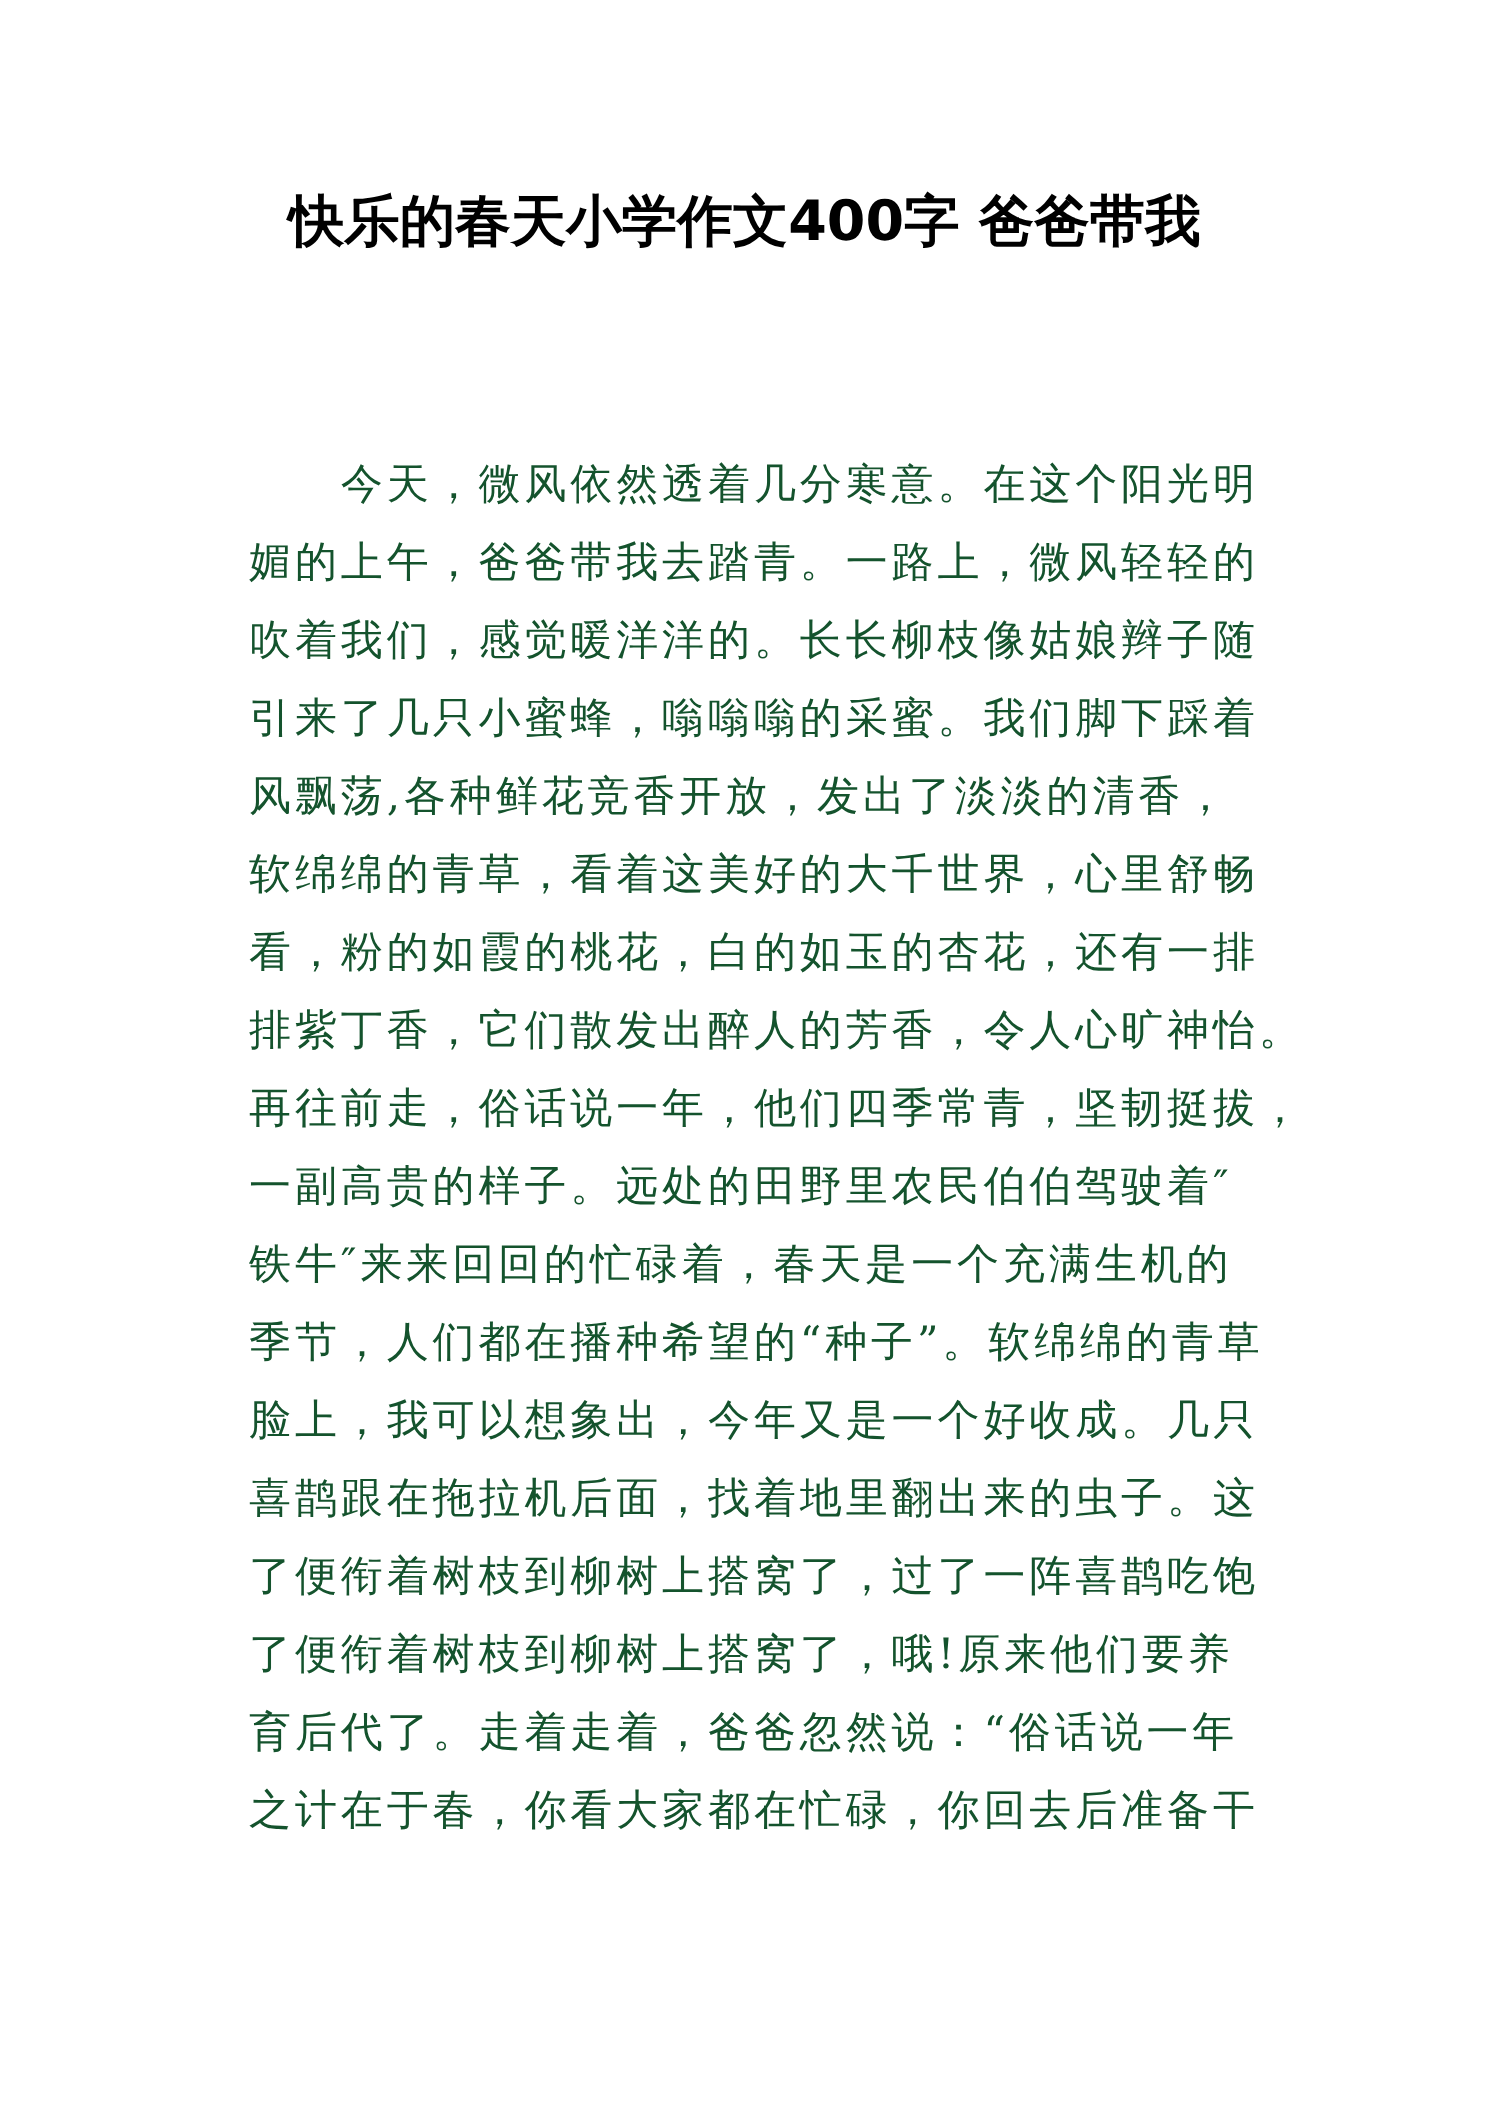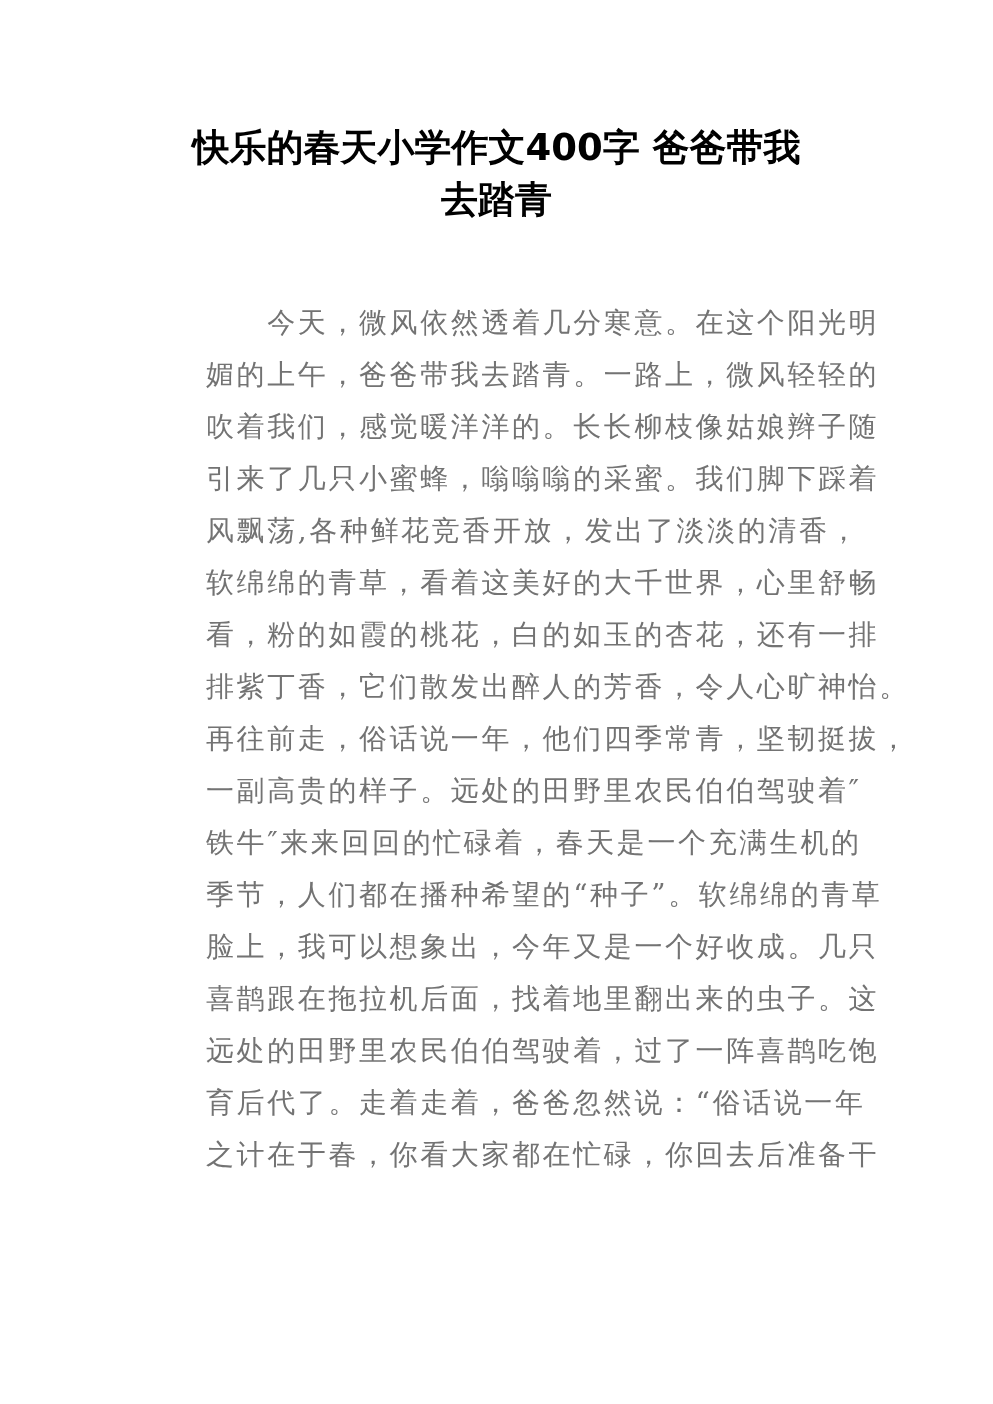--- a/index.html
+++ b/index.html
@@ -46,45 +46,44 @@
       top: 297px;
       width: 700px;
     }
     .body-text .line {
       display: block;
       white-space: nowrap;
       font-size: 28px;
       line-height: 52px;
       height: 52px;
       letter-spacing: 2.6px;
-      color: #737373;
-      margin-left: 40px;
+      color: #14532d;
     }
   </style>
 </head>
 <body>
 
 <div class="page">
   <div class="title">
     <span class="line">快乐的春天小学作文400字  爸爸带我</span>
-    <span class="line">去踏青</span>
   </div>
 
   <div class="body-text">
     <span class="line">　　今天，微风依然透着几分寒意。在这个阳光明</span>
     <span class="line">媚的上午，爸爸带我去踏青。一路上，微风轻轻的</span>
     <span class="line">吹着我们，感觉暖洋洋的。长长柳枝像姑娘辫子随</span>
     <span class="line">引来了几只小蜜蜂，嗡嗡嗡的采蜜。我们脚下踩着</span>
     <span class="line">风飘荡,各种鲜花竞香开放，发出了淡淡的清香，</span>
     <span class="line">软绵绵的青草，看着这美好的大千世界，心里舒畅</span>
     <span class="line">看，粉的如霞的桃花，白的如玉的杏花，还有一排</span>
     <span class="line">排紫丁香，它们散发出醉人的芳香，令人心旷神怡。</span>
     <span class="line">再往前走，俗话说一年，他们四季常青，坚韧挺拔，</span>
     <span class="line">一副高贵的样子。远处的田野里农民伯伯驾驶着″</span>
     <span class="line">铁牛″来来回回的忙碌着，春天是一个充满生机的</span>
     <span class="line">季节，人们都在播种希望的“种子”。软绵绵的青草</span>
     <span class="line">脸上，我可以想象出，今年又是一个好收成。几只</span>
     <span class="line">喜鹊跟在拖拉机后面，找着地里翻出来的虫子。这</span>
-    <span class="line">远处的田野里农民伯伯驾驶着，过了一阵喜鹊吃饱</span>
+    <span class="line">了便衔着树枝到柳树上搭窝了，过了一阵喜鹊吃饱</span>
+    <span class="line">了便衔着树枝到柳树上搭窝了，哦!原来他们要养</span>
     <span class="line">育后代了。走着走着，爸爸忽然说：“俗话说一年</span>
     <span class="line">之计在于春，你看大家都在忙碌，你回去后准备干</span>
   </div>
 </div>
 
 </body></html>

